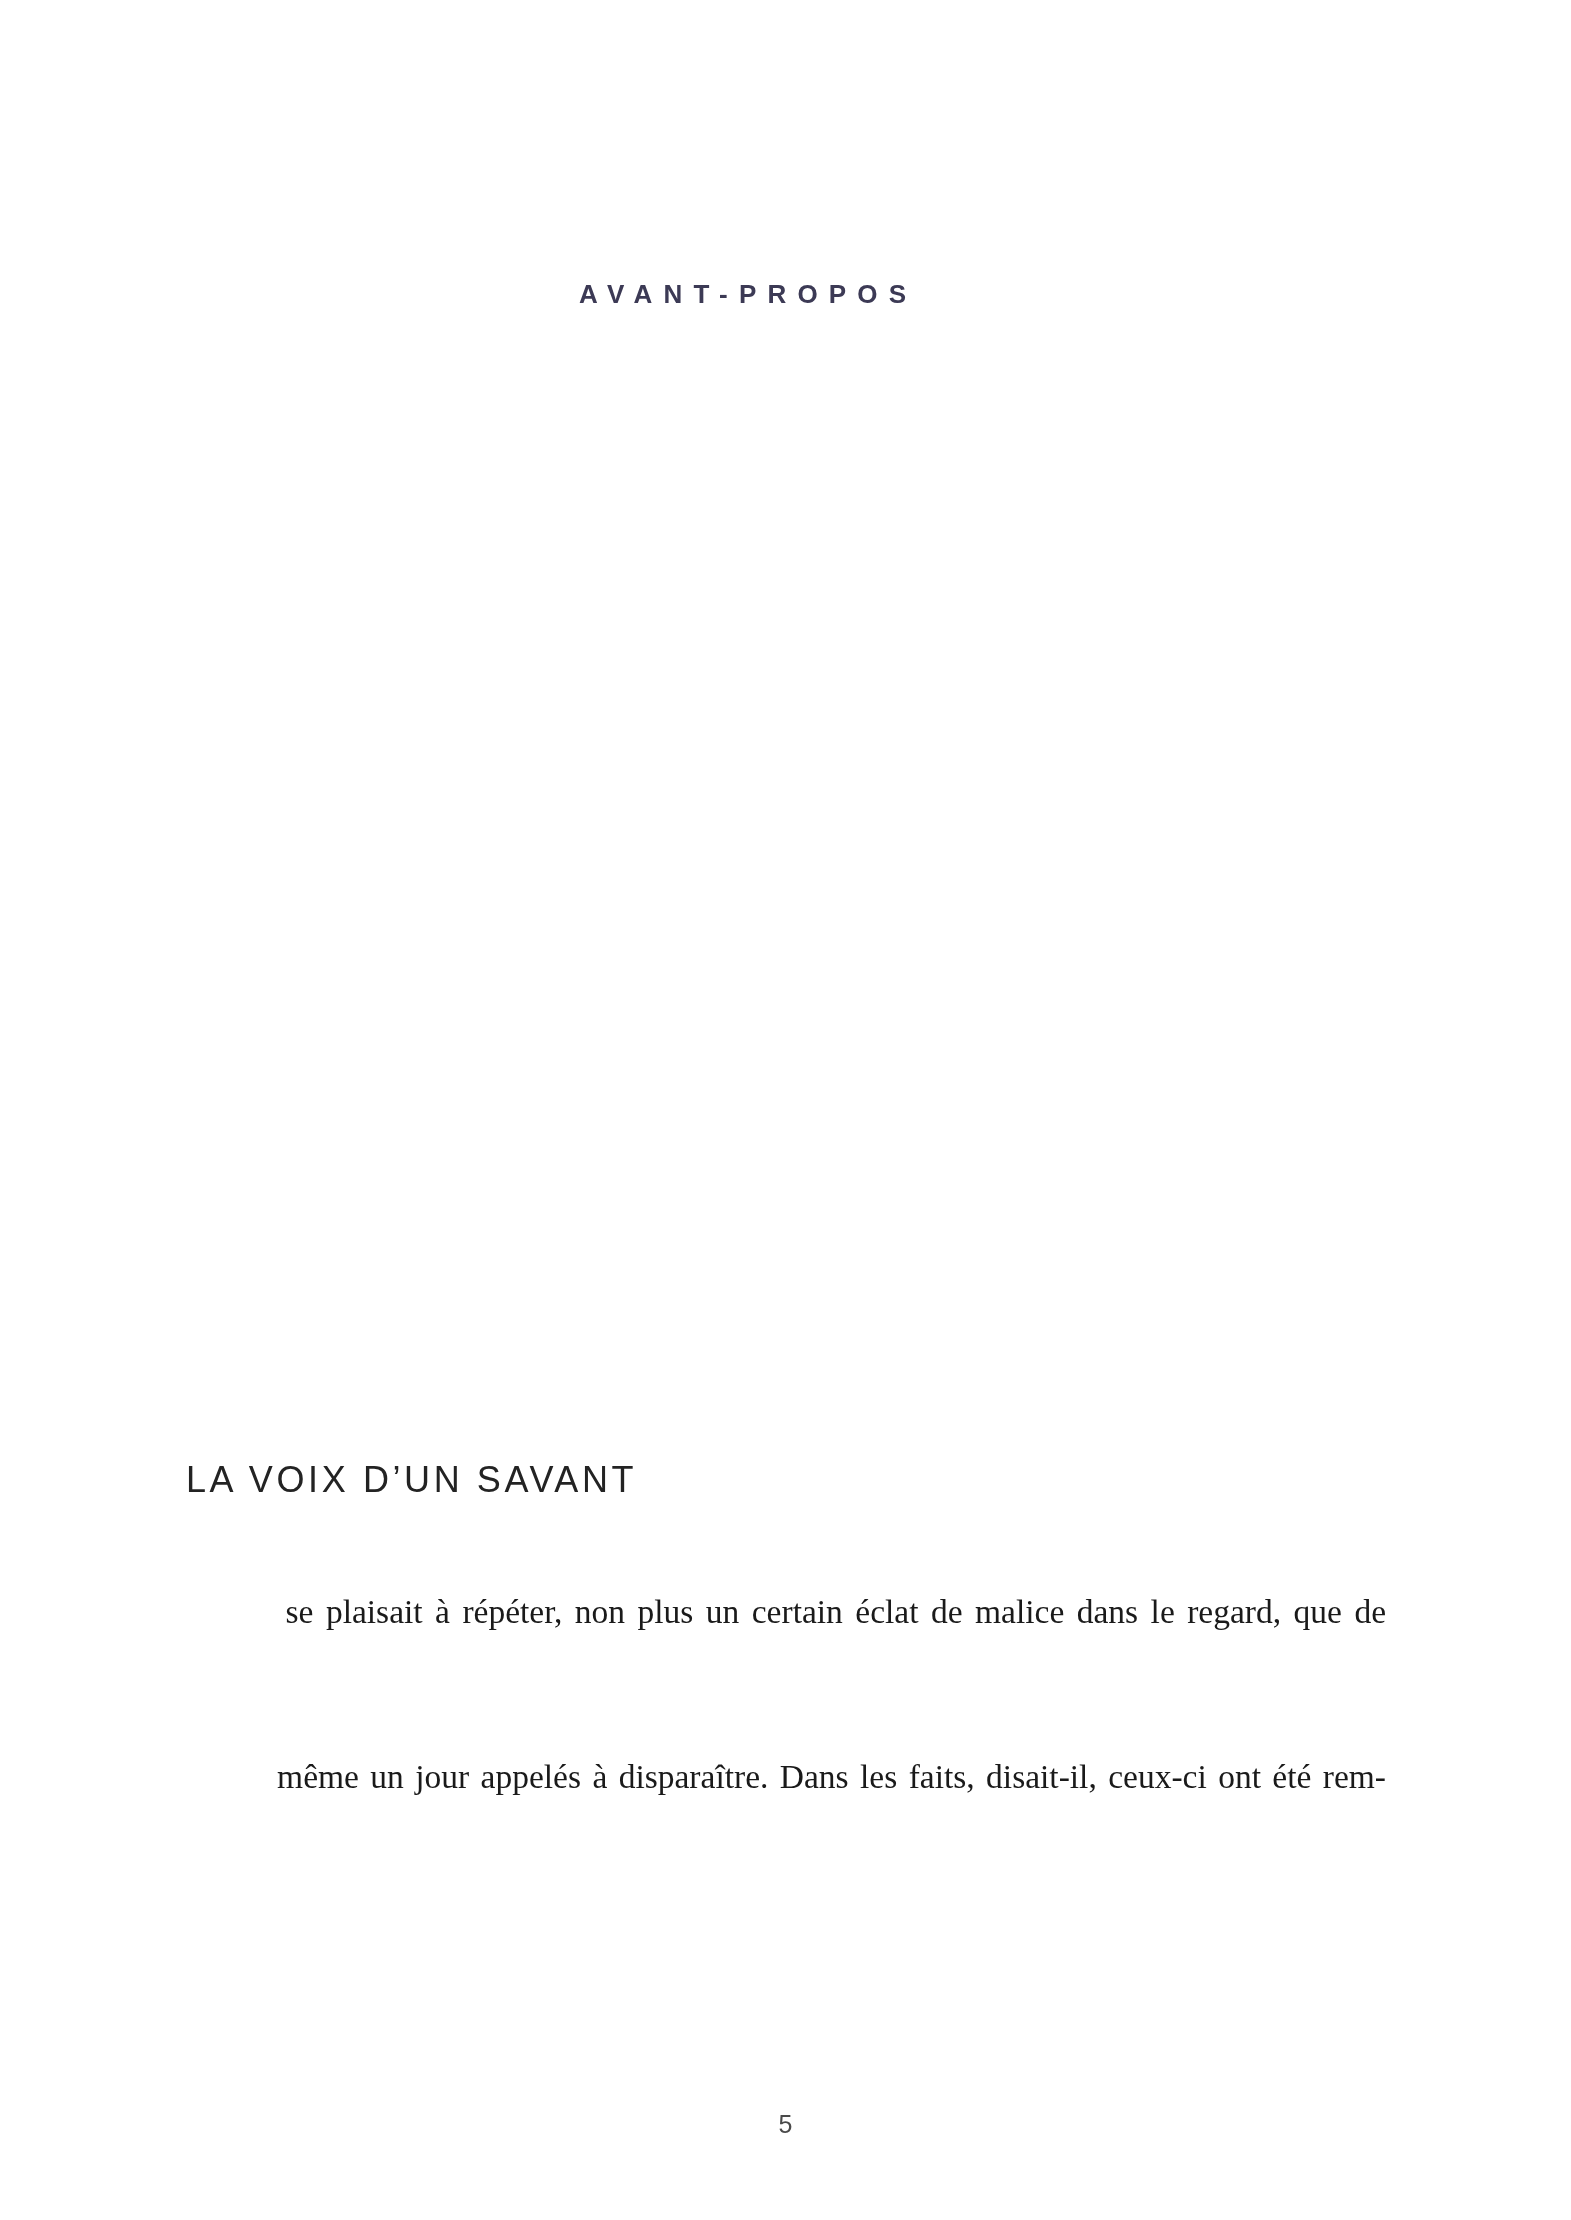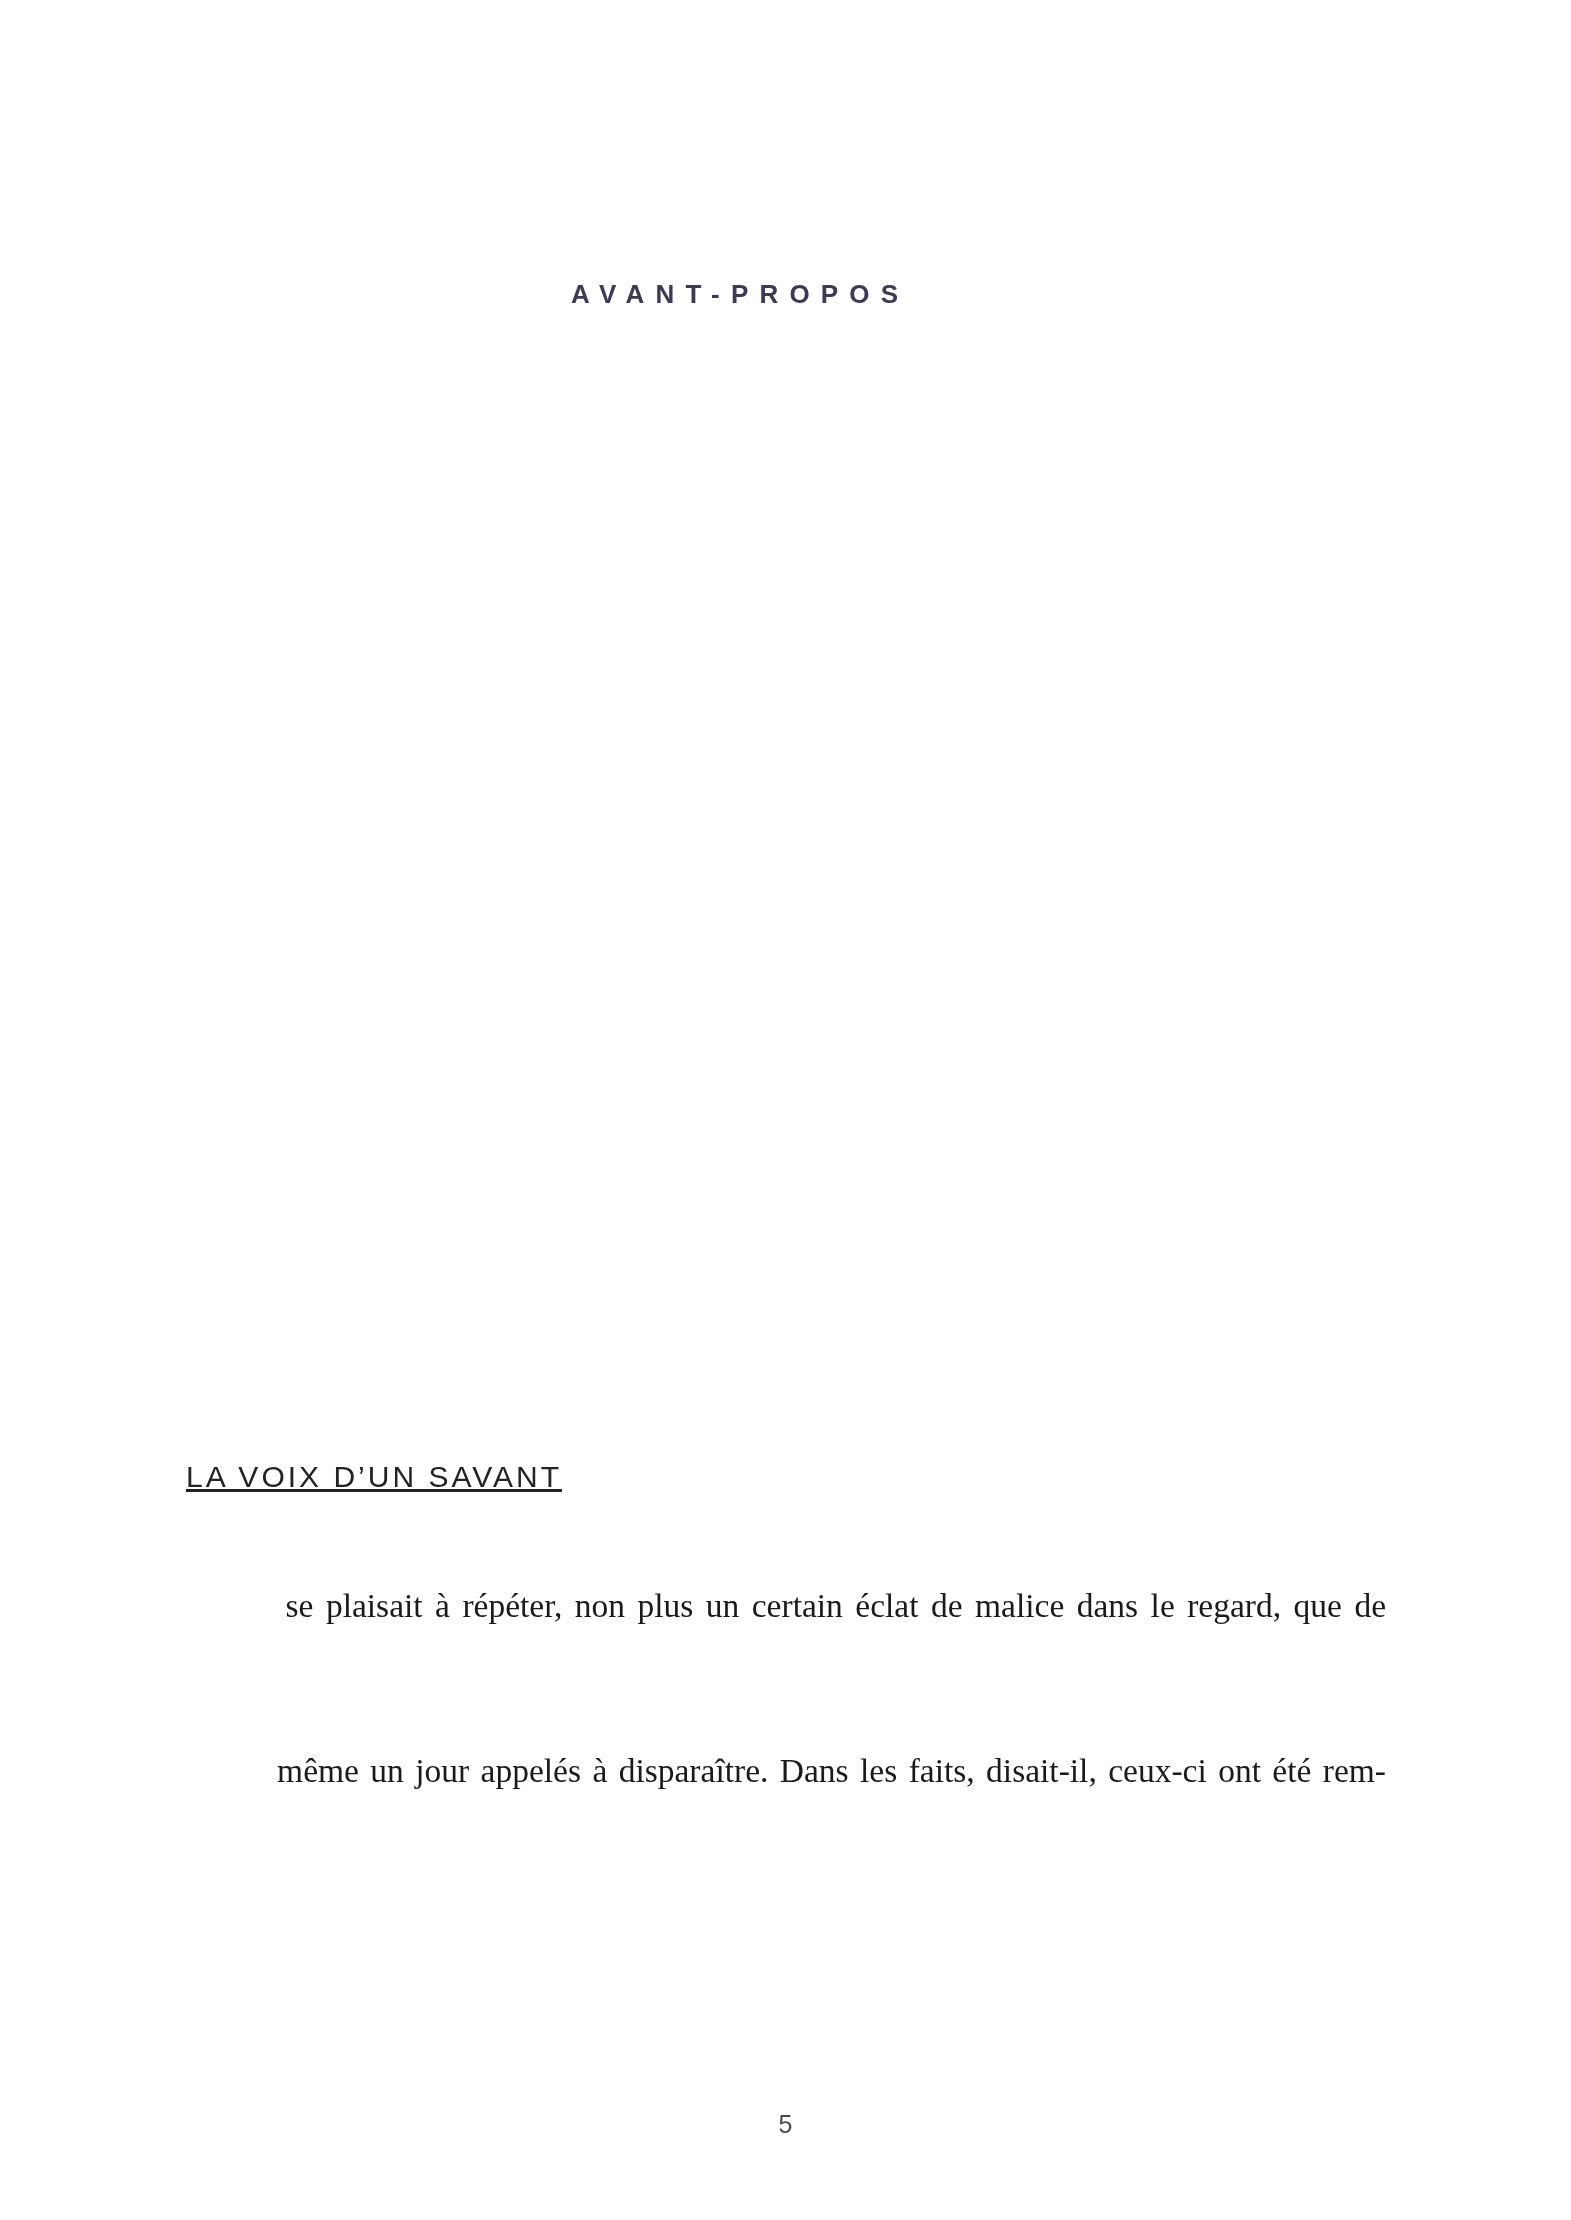--- a/index.html
+++ b/index.html
@@ -15,21 +15,21 @@
     height: 2220px;
     background: #ffffff;
     overflow: hidden;
     box-sizing: border-box;
   }
 
   
   .part-title {
     position: absolute;
     top: 281px;
-    left: 0;
+    left: 8px;
     width: 1469px;
     text-align: center;
     font-family: "Liberation Sans", sans-serif;
     font-weight: 700;
     font-size: 26px;
     letter-spacing: 0.43em;
     
     text-indent: 0.43em;
     color: #3c3a55;
     line-height: 1;
@@ -40,27 +40,26 @@
   .textblock {
     position: absolute;
     left: 186px;
     top: 1462px;
     width: 1200px;
   }
 
   .section-heading {
     font-family: "Liberation Sans", sans-serif;
     font-weight: 400;
-    font-size: 30px;
+    font-size: 36px;
     letter-spacing: 0.10em;
     color: #232323;
     line-height: 1;
     margin: 0 0 31px 0;
     white-space: nowrap;
-    text-decoration: underline;
   }
 
   .body-text {
     font-family: "Liberation Serif", "DejaVu Serif", serif;
     font-size: 33.5px;
     line-height: 55px;
     color: #1a1a1a;
     margin: 0;
     text-align: justify;
     text-justify: inter-word;

